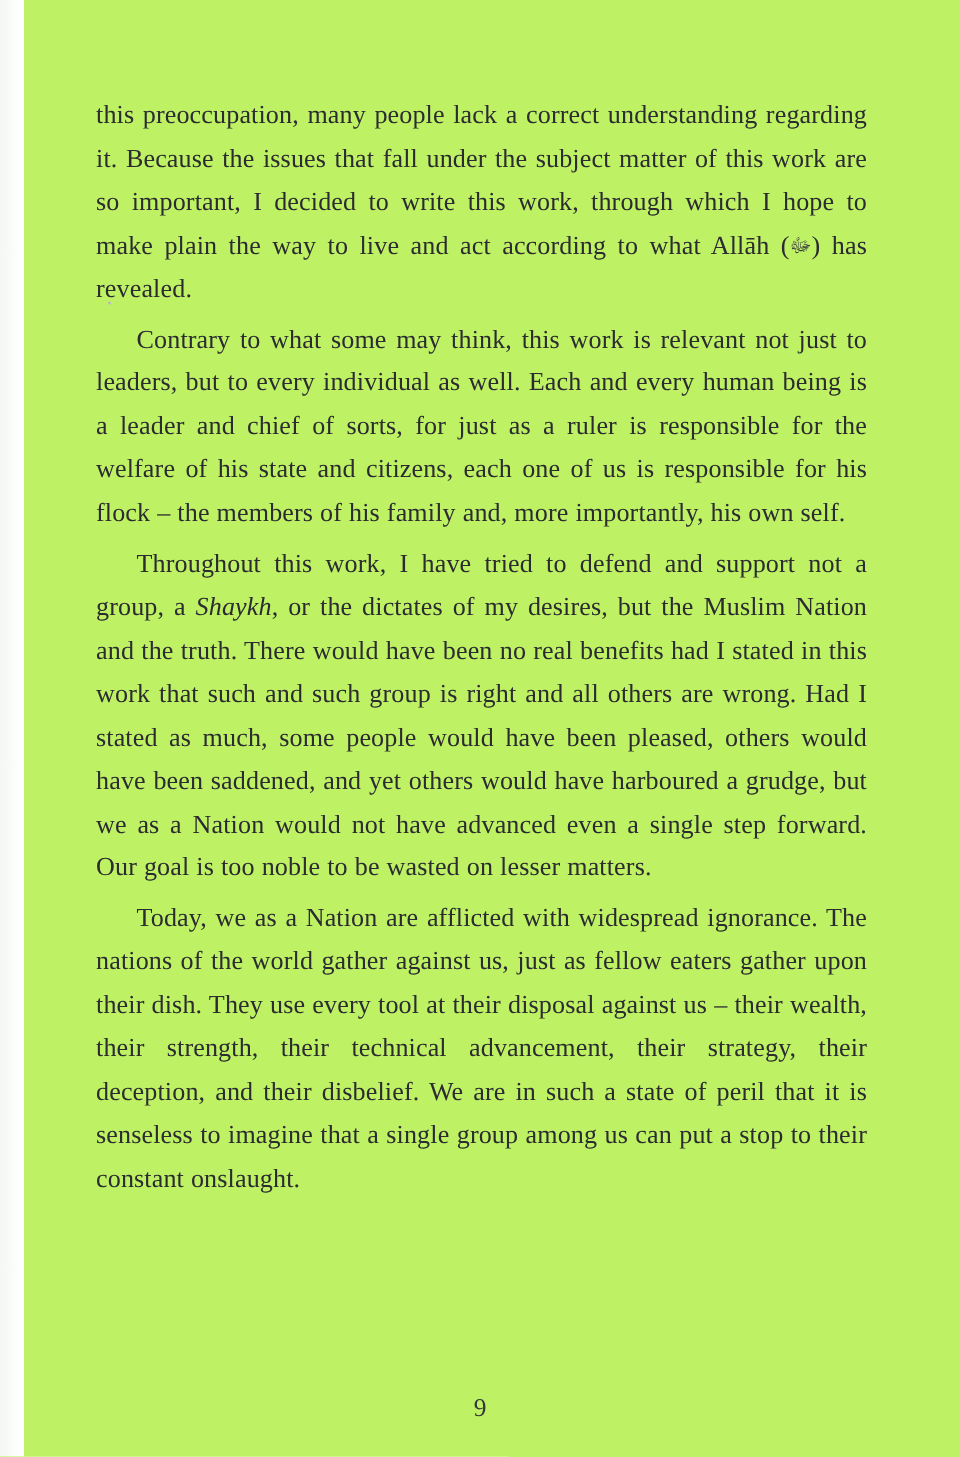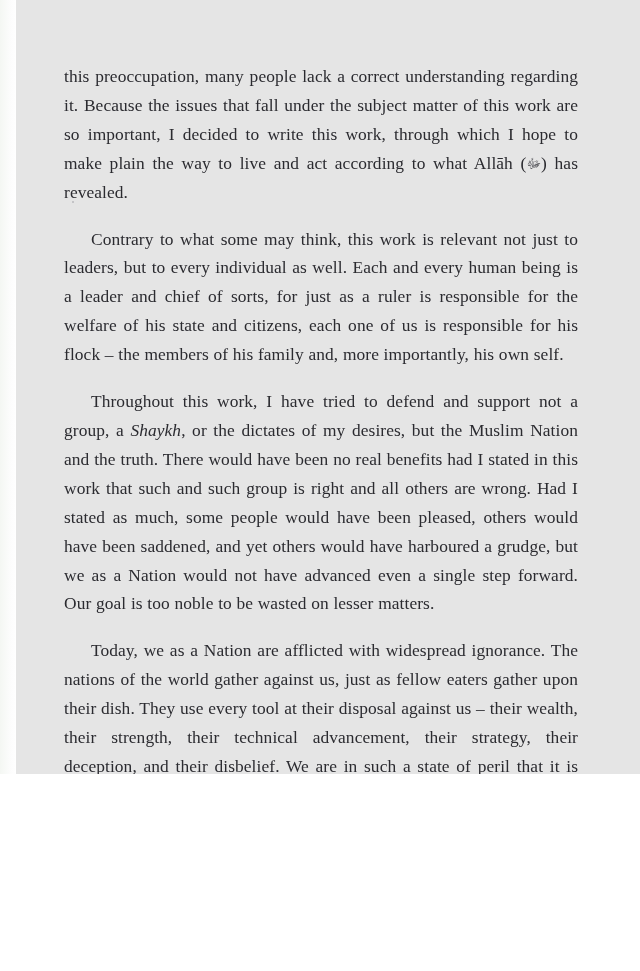--- a/index.html
+++ b/index.html
@@ -12,23 +12,23 @@
     height: 971px;
     background: #ffffff;
     font-family: "Liberation Serif", "DejaVu Serif", serif;
     color: #2b2b30;
     -webkit-font-smoothing: antialiased;
   }
 
   .page {
     position: relative;
     width: 640px;
-    height: 774px;
+    height: 971px;
     box-sizing: border-box;
-    background: #e5e5e5;
+    background: #bef264;
     overflow: hidden;
   }
 
   
   .scan-edge {
     position: absolute;
     left: 0;
     top: 0;
     width: 16px;
     height: 100%;
@@ -49,21 +49,21 @@
     text-justify: inter-word;
     font-size: 17.4px;
     line-height: 28.9px;
     letter-spacing: 0.005em;
     word-spacing: 0.012em;
     color: #2b2b30;
     hyphens: none;
   }
 
   p.para + p.para {
-    margin-top: 18px;
+    margin-top: 5px;
   }
 
   p.indent {
     text-indent: 27px;
   }
 
   
   p.para:last-child {
     text-align: justify;
   }

